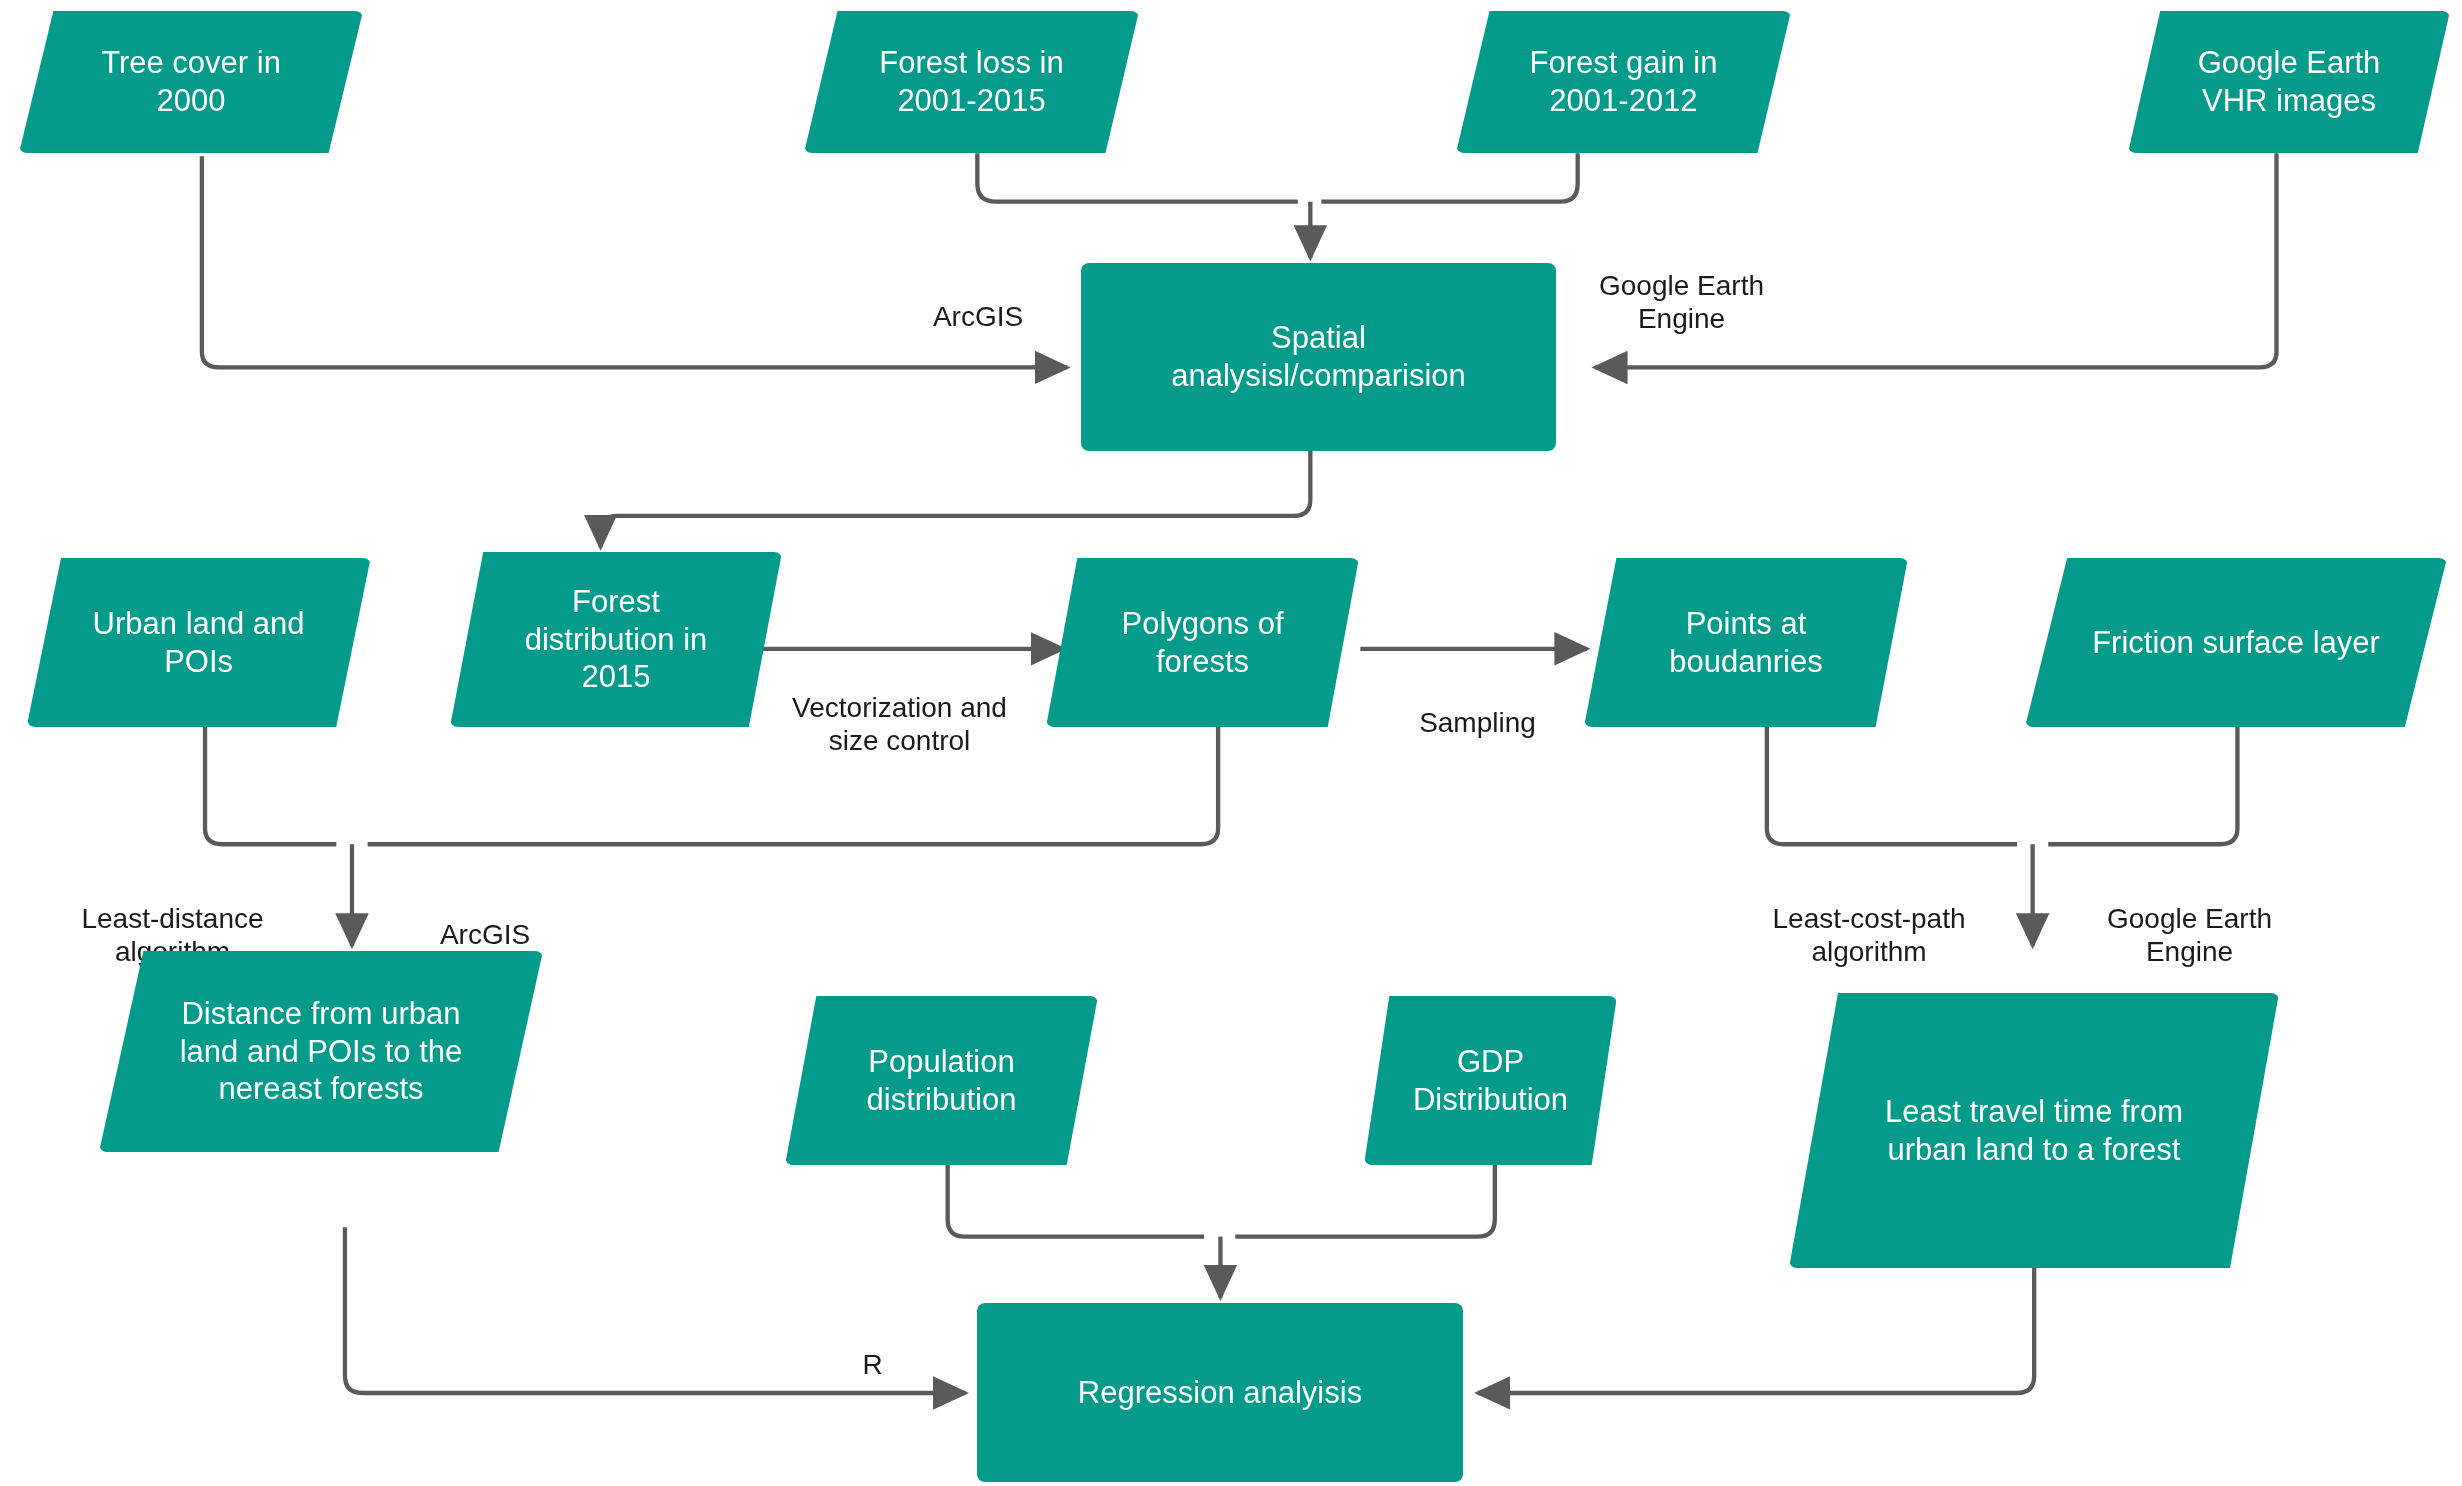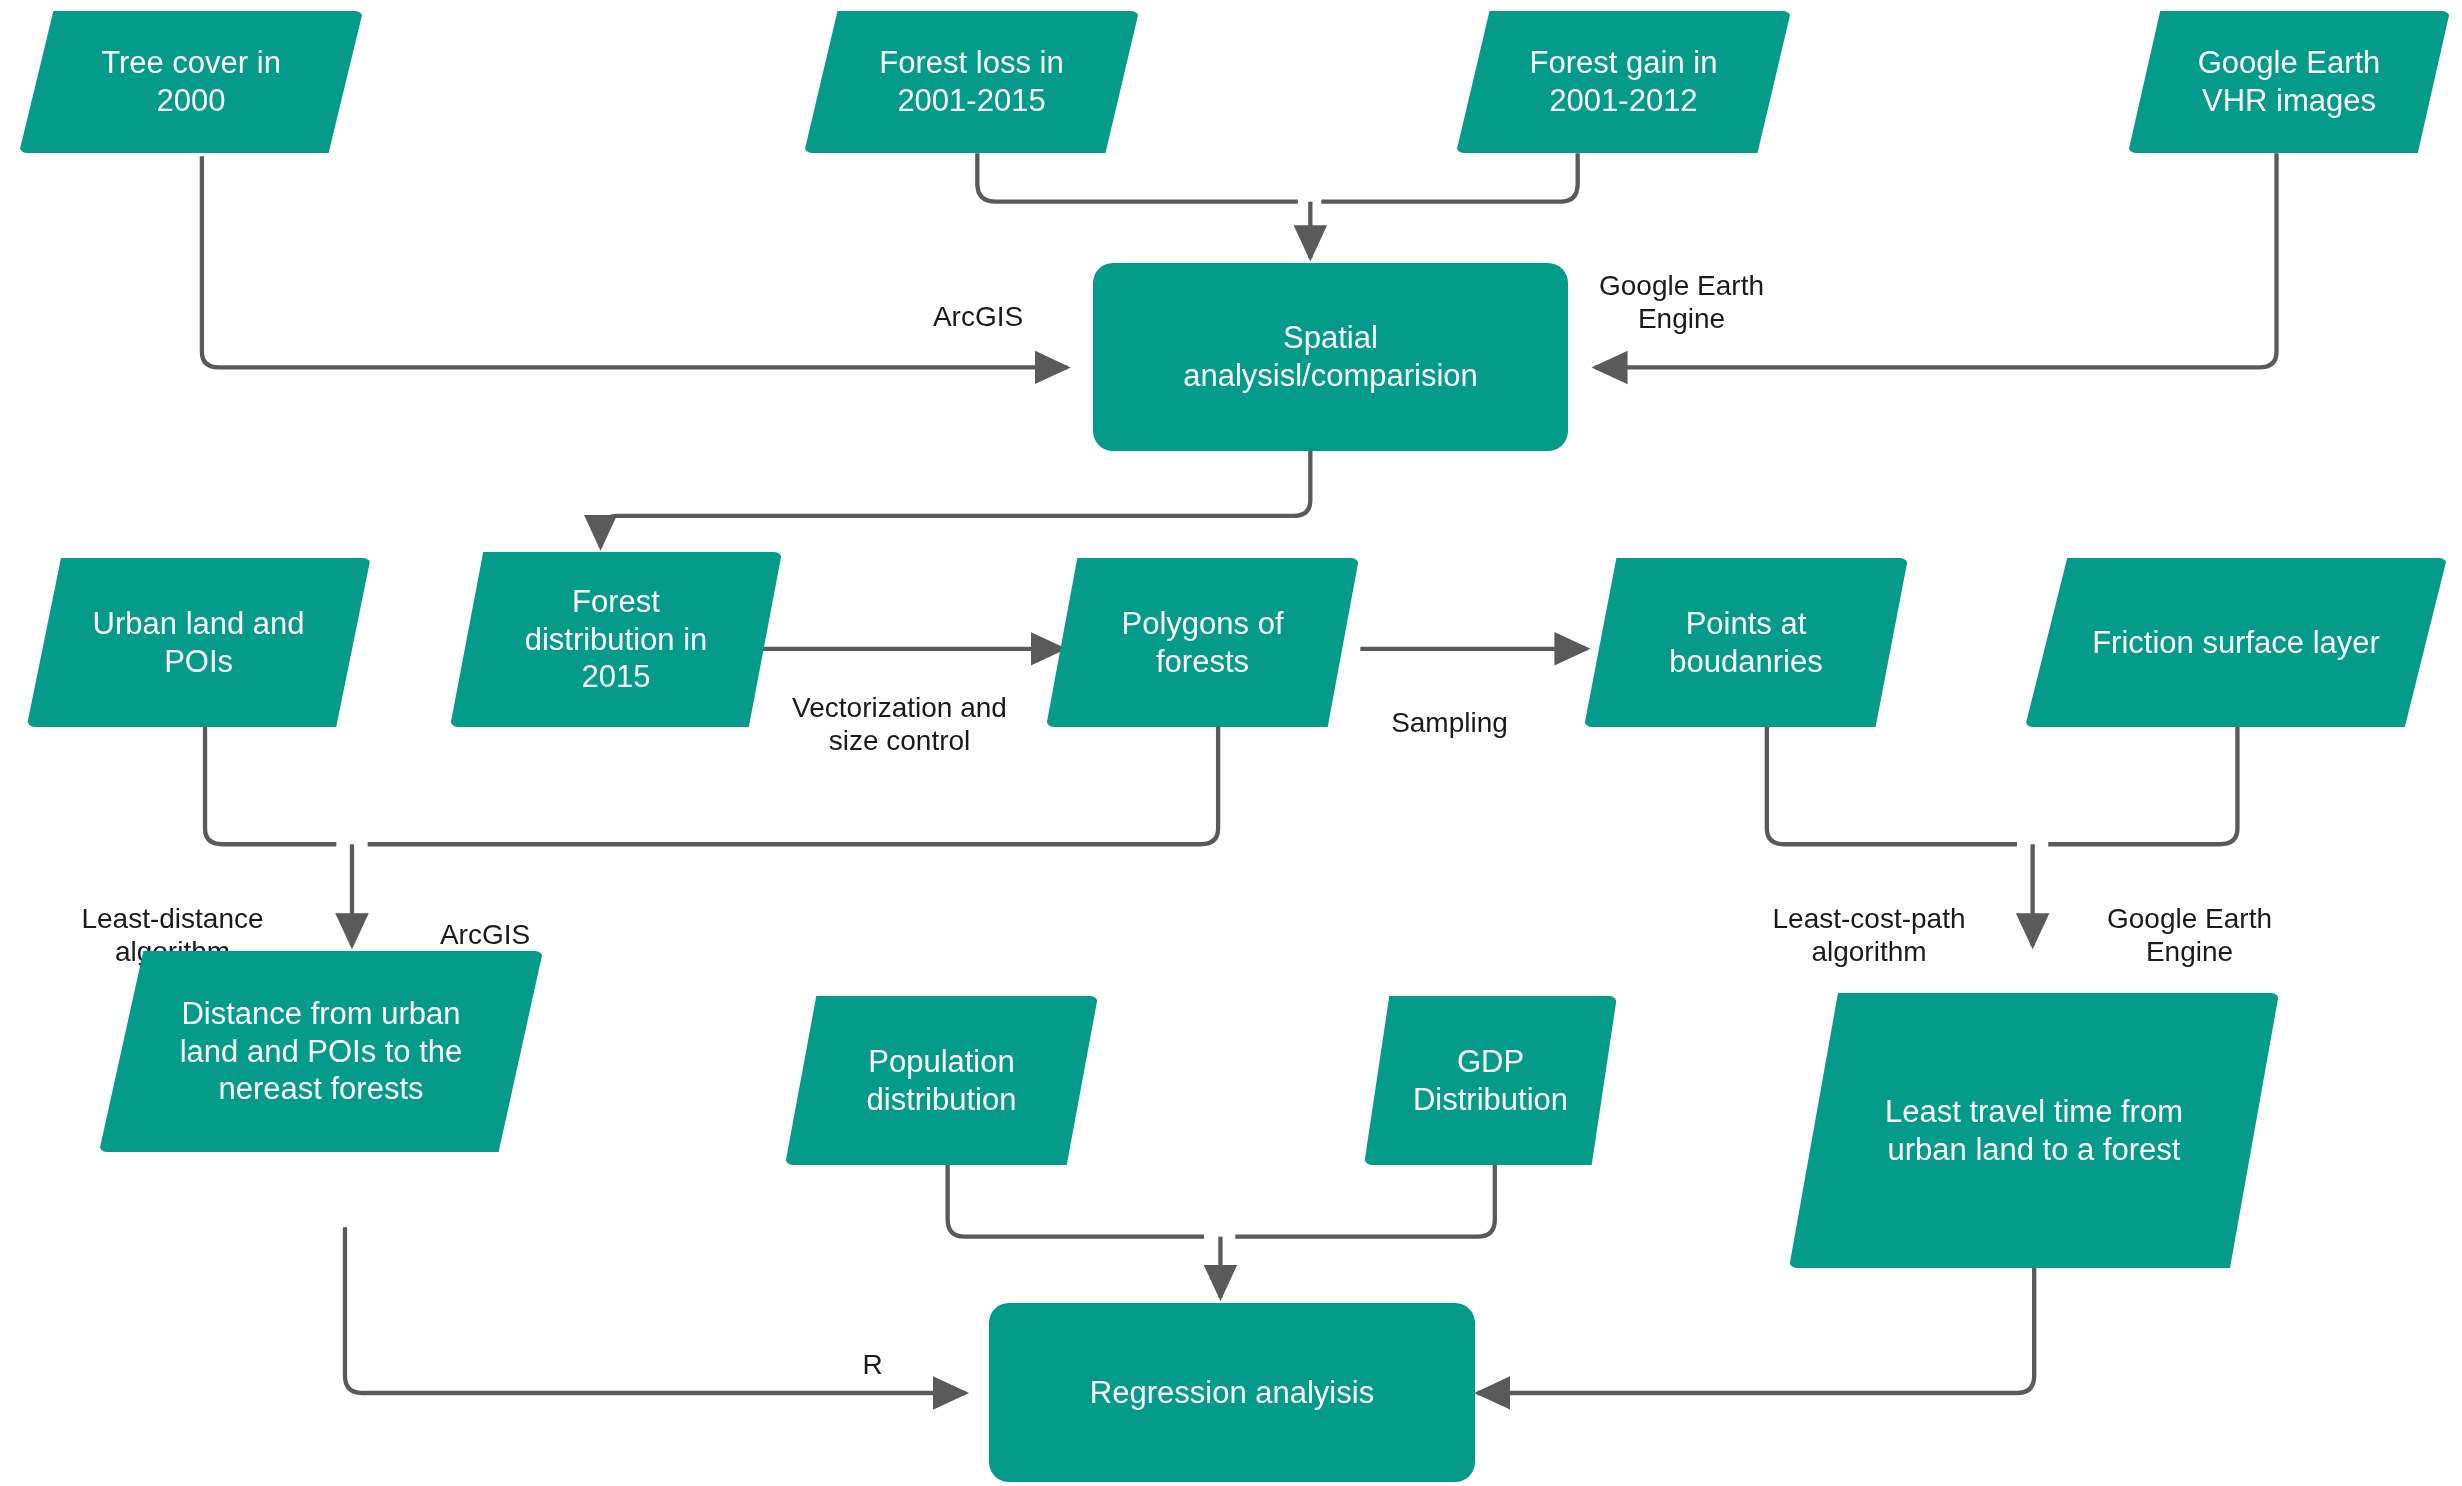--- a/index.html
+++ b/index.html
@@ -21,22 +21,21 @@
     box-sizing:border-box;
     padding:21px 11px;
   }
   .node span{display:block;white-space:pre-line;}
   .para{
     
     clip-path:polygon(10% 0%, 100% 0%, 90% 100%, 0% 100%);
     border-radius:7.8px;
   }
   .proc{
-    border-radius:20px;
-    margin-left:12px;
+    border-radius:8px;
   }
 
   .edgelabel{
     position:absolute;
     color:#1a1a1a;
     font-size:28px;
     line-height:1.2;
     text-align:center;
     white-space:pre-line;
     pointer-events:none;
@@ -152,21 +151,21 @@
 
   <div class="node para" style="left:2025px;top:558px;width:422px;height:169px;">
     <span>Friction surface layer</span>
   </div>
 
   <div class="edgelabel" style="left:751px;top:657px;width:297px;">
     <span>Vectorization and
 size control</span>
   </div>
 
-  <div class="edgelabel" style="left:1340px;top:672px;width:219px;">
+  <div class="edgelabel" style="left:1368px;top:672px;width:219px;">
     <span>Sampling</span>
   </div>
 
   <div class="edgelabel" style="left:55px;top:868px;width:235px;">
     <span>Least-distance
 algorithm</span>
   </div>
 
   <div class="edgelabel" style="left:399px;top:884px;width:172px;">
     <span>ArcGIS</span>

